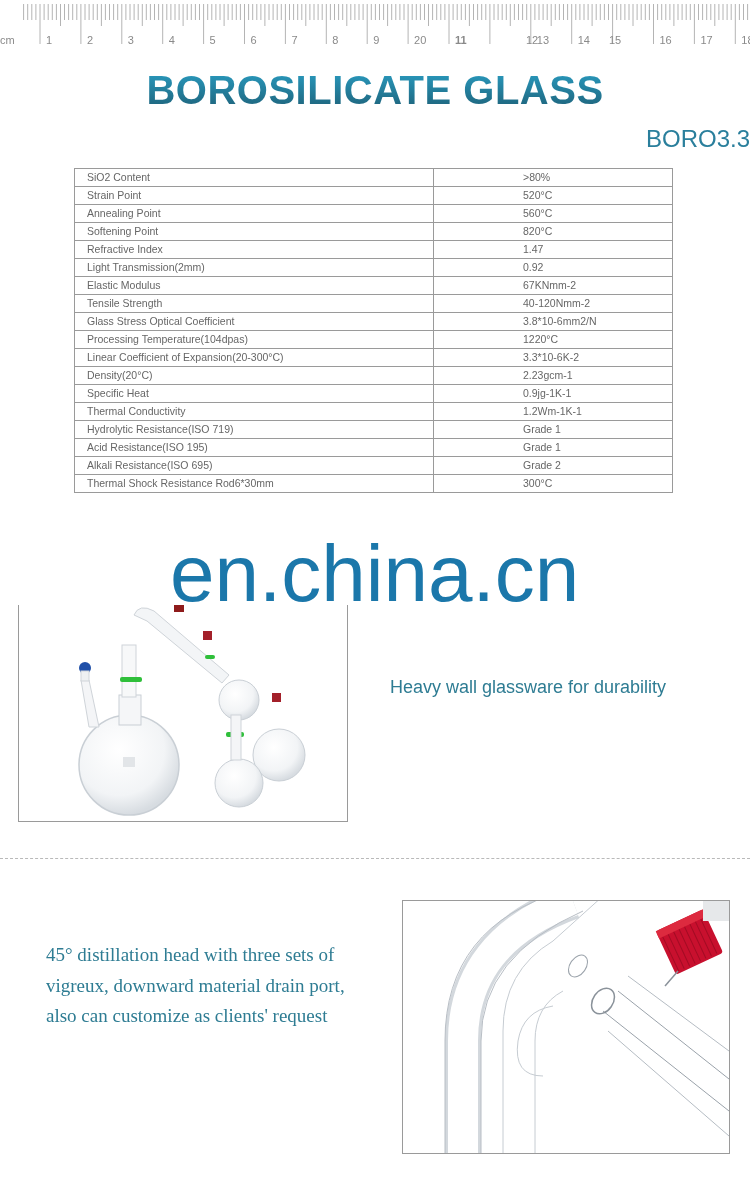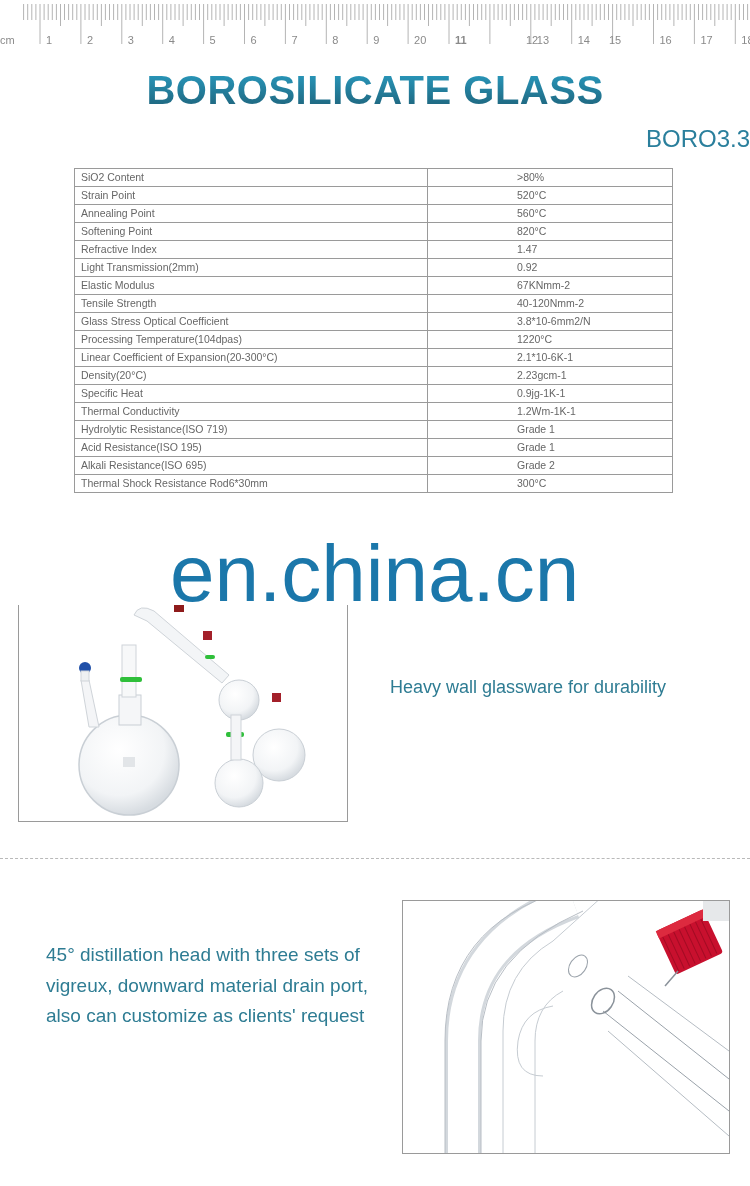--- a/index.html
+++ b/index.html
@@ -17,37 +17,37 @@
            font-size:40px; letter-spacing:0.5px; color:#1f6f8b; font-weight:bold;
            background:linear-gradient(#2a9fc4,#1d5d74); -webkit-background-clip:text; background-clip:text;
            -webkit-text-fill-color:transparent; }
   .subtitle { position:absolute; left:0; top:125px; width:750px; text-align:right;
               font-size:24px; color:#2a7f9c; }
 
   
   .spec-table { position:absolute; left:74px; top:168px; width:599px; border-collapse:collapse;
                 font-size:10.5px; color:#666; }
   .spec-table td { border:1px solid #9a9a9a; height:17px; padding:0; line-height:17px; }
-  .spec-table td.prop { width:346px; padding-left:6px; }
+  .spec-table td.prop { width:346px; padding-left:12px; }
   .spec-table td.val { padding-left:89px; }
 
   
   .watermark { position:absolute; left:170px; top:528px; font-size:80px; color:#0369a1;
                letter-spacing:0px; opacity:0.9; }
 
   
   .photo1 { position:absolute; left:18px; top:605px; width:328px; height:216px;
             border-left:1px solid #9a9a9a; border-right:1px solid #9a9a9a; border-bottom:1px solid #9a9a9a;
             background:#fff; }
   .photo2 { position:absolute; left:402px; top:900px; width:326px; height:252px;
             border:1px solid #9a9a9a; background:#fff; overflow:hidden; }
 
   .caption1 { position:absolute; left:390px; top:677px; font-size:18px; color:#2e7c93; }
   .caption2 { position:absolute; left:46px; top:940px; width:330px; font-size:19px; color:#2e7c93;
-              line-height:30.5px; }
+              line-height:30.5px;font-family:Liberation Serif, serif; }
 
   .divider { position:absolute; left:0; top:858px; width:750px; height:0;
              border-top:1px dashed #b9b9b9; }
 </style>
 </head>
 <body>
 
 <div class="ruler">
   <svg class="ticks" width="750" height="44" viewBox="0 0 750 44" id="ruler-svg">
       <line x1="23.6" y1="0" x2="23.6" y2="16" stroke="#b4b4b4" stroke-width="1"></line>
@@ -292,21 +292,21 @@
       <tr>
         <td class="prop">Glass Stress Optical Coefficient</td>
         <td class="val">3.8*10-6mm2/N</td>
       </tr>
       <tr>
         <td class="prop">Processing Temperature(104dpas)</td>
         <td class="val">1220°C</td>
       </tr>
       <tr>
         <td class="prop">Linear Coefficient of Expansion(20-300°C)</td>
-        <td class="val">2.1*10-6K-1</td>
+        <td class="val">3.3*10-6K-2</td>
       </tr>
       <tr>
         <td class="prop">Density(20°C)</td>
         <td class="val">2.23gcm-1</td>
       </tr>
       <tr>
         <td class="prop">Specific Heat</td>
         <td class="val">0.9jg-1K-1</td>
       </tr>
       <tr>

